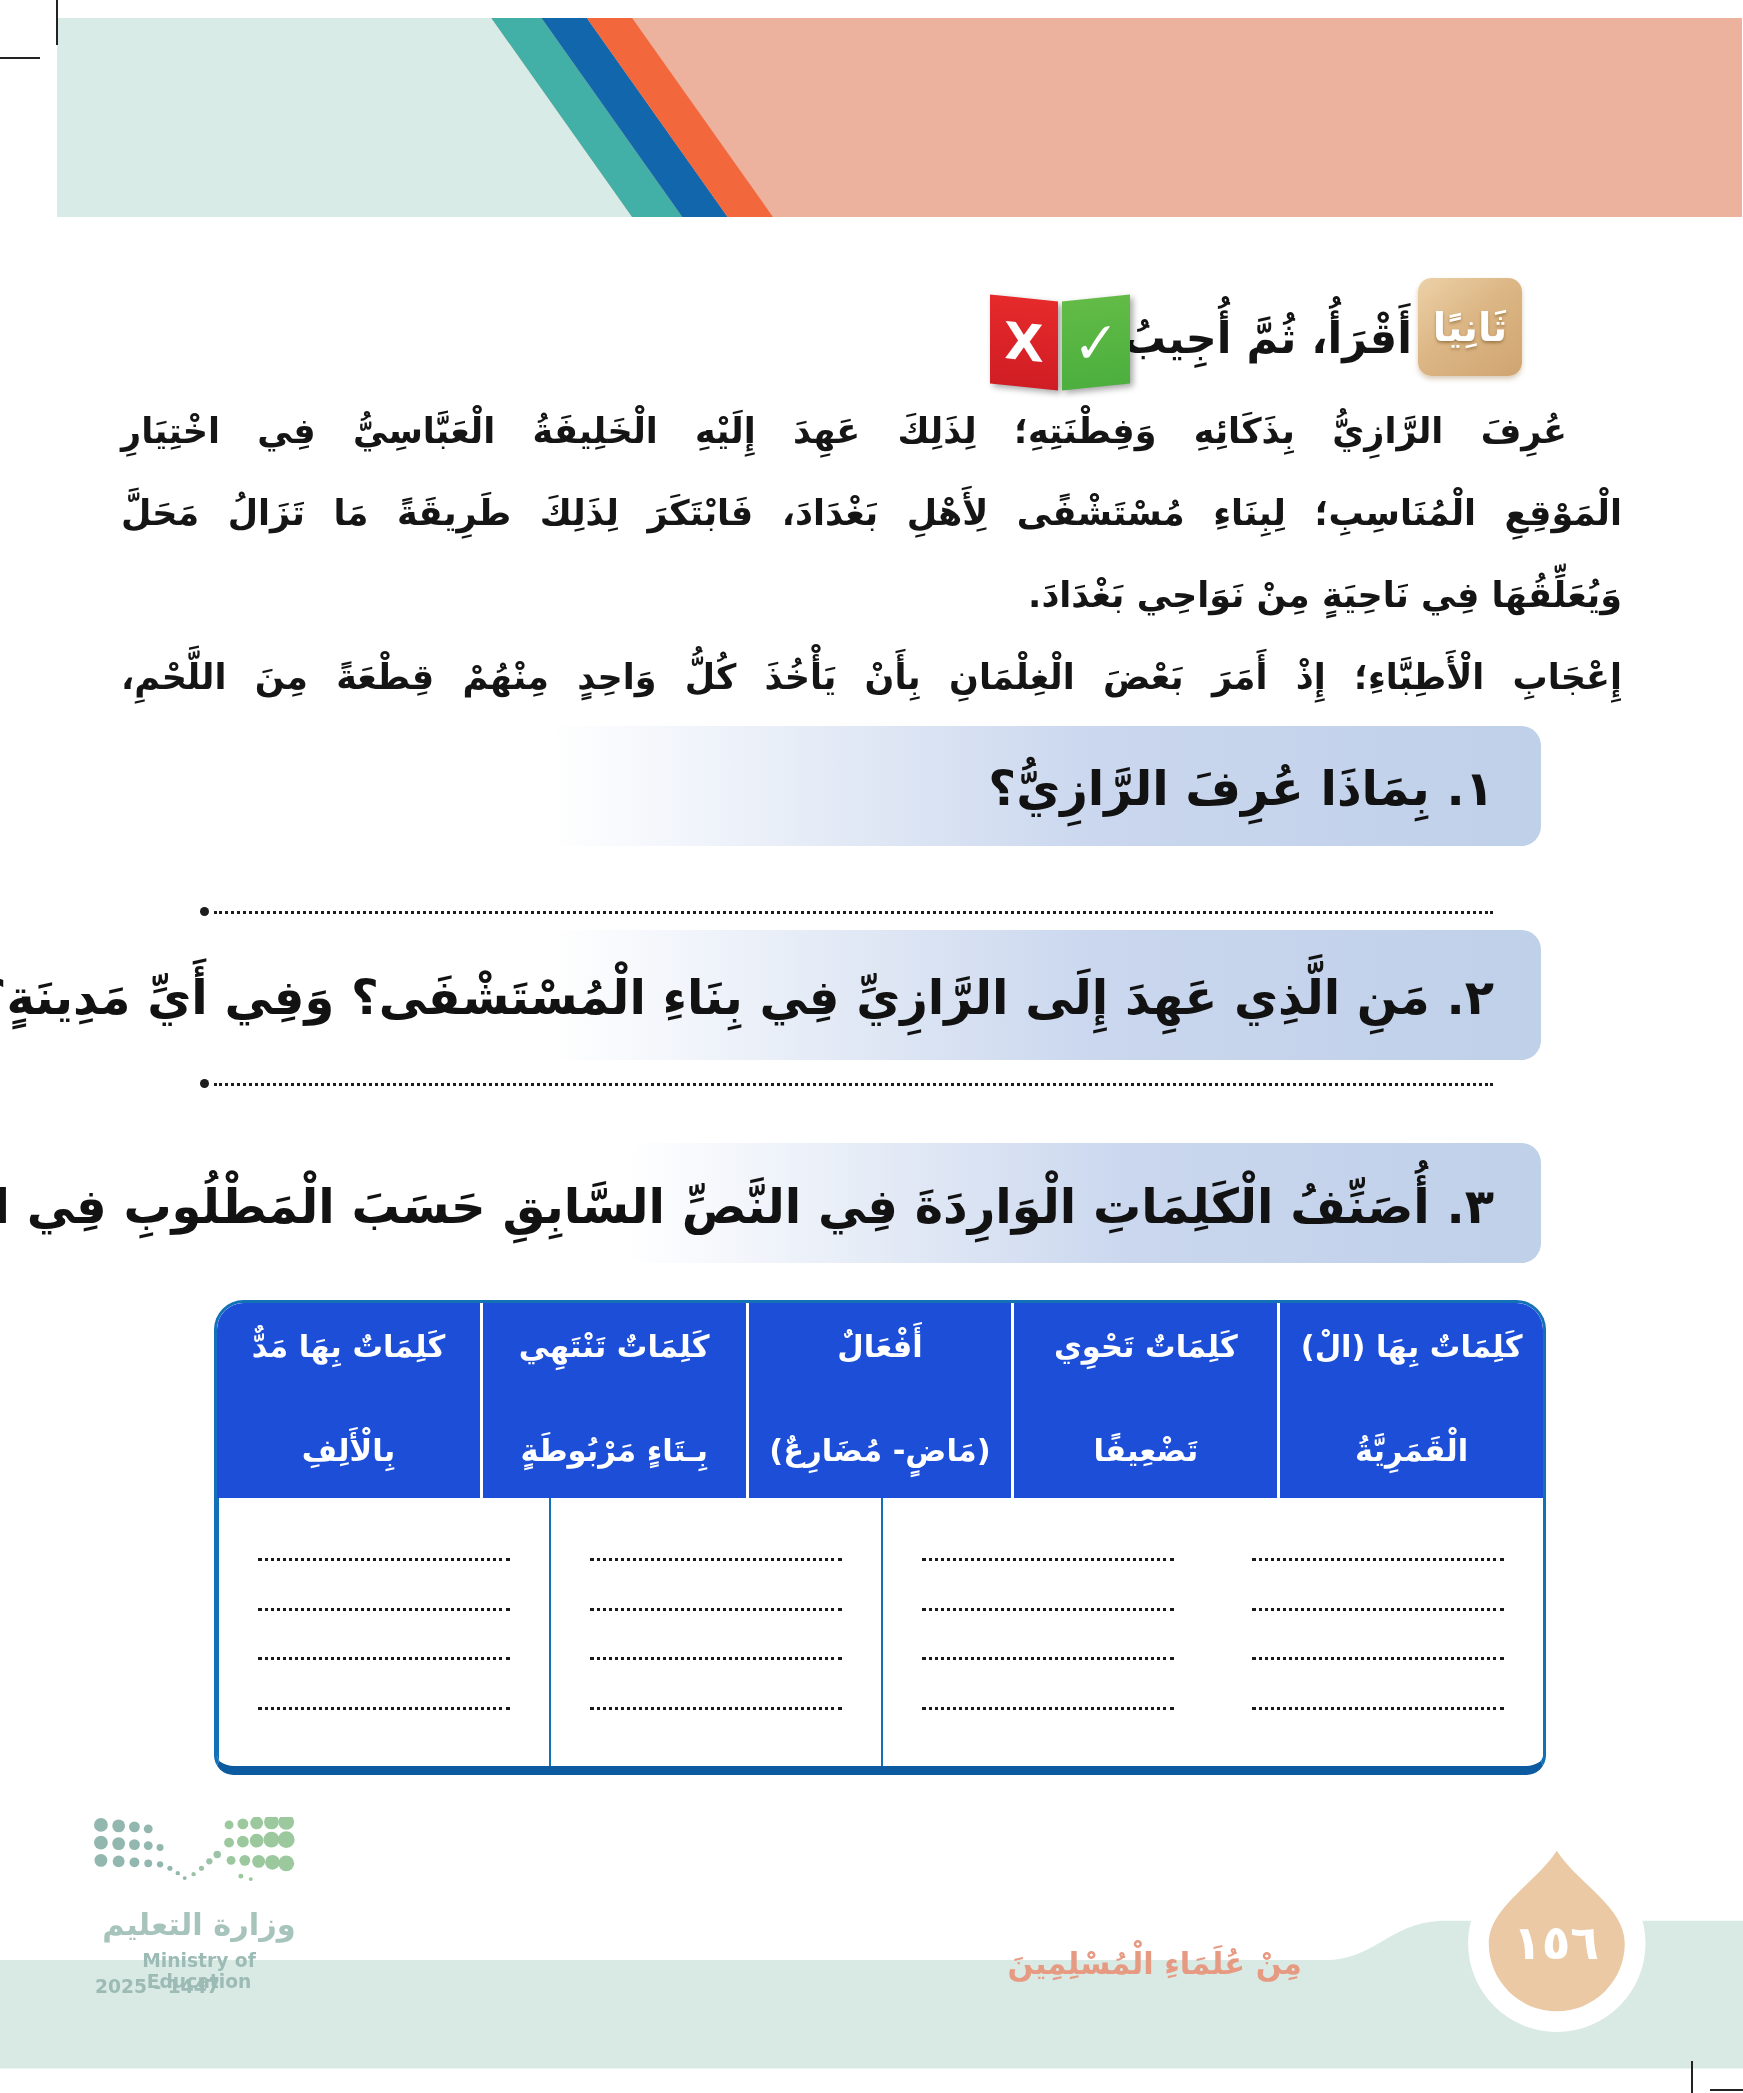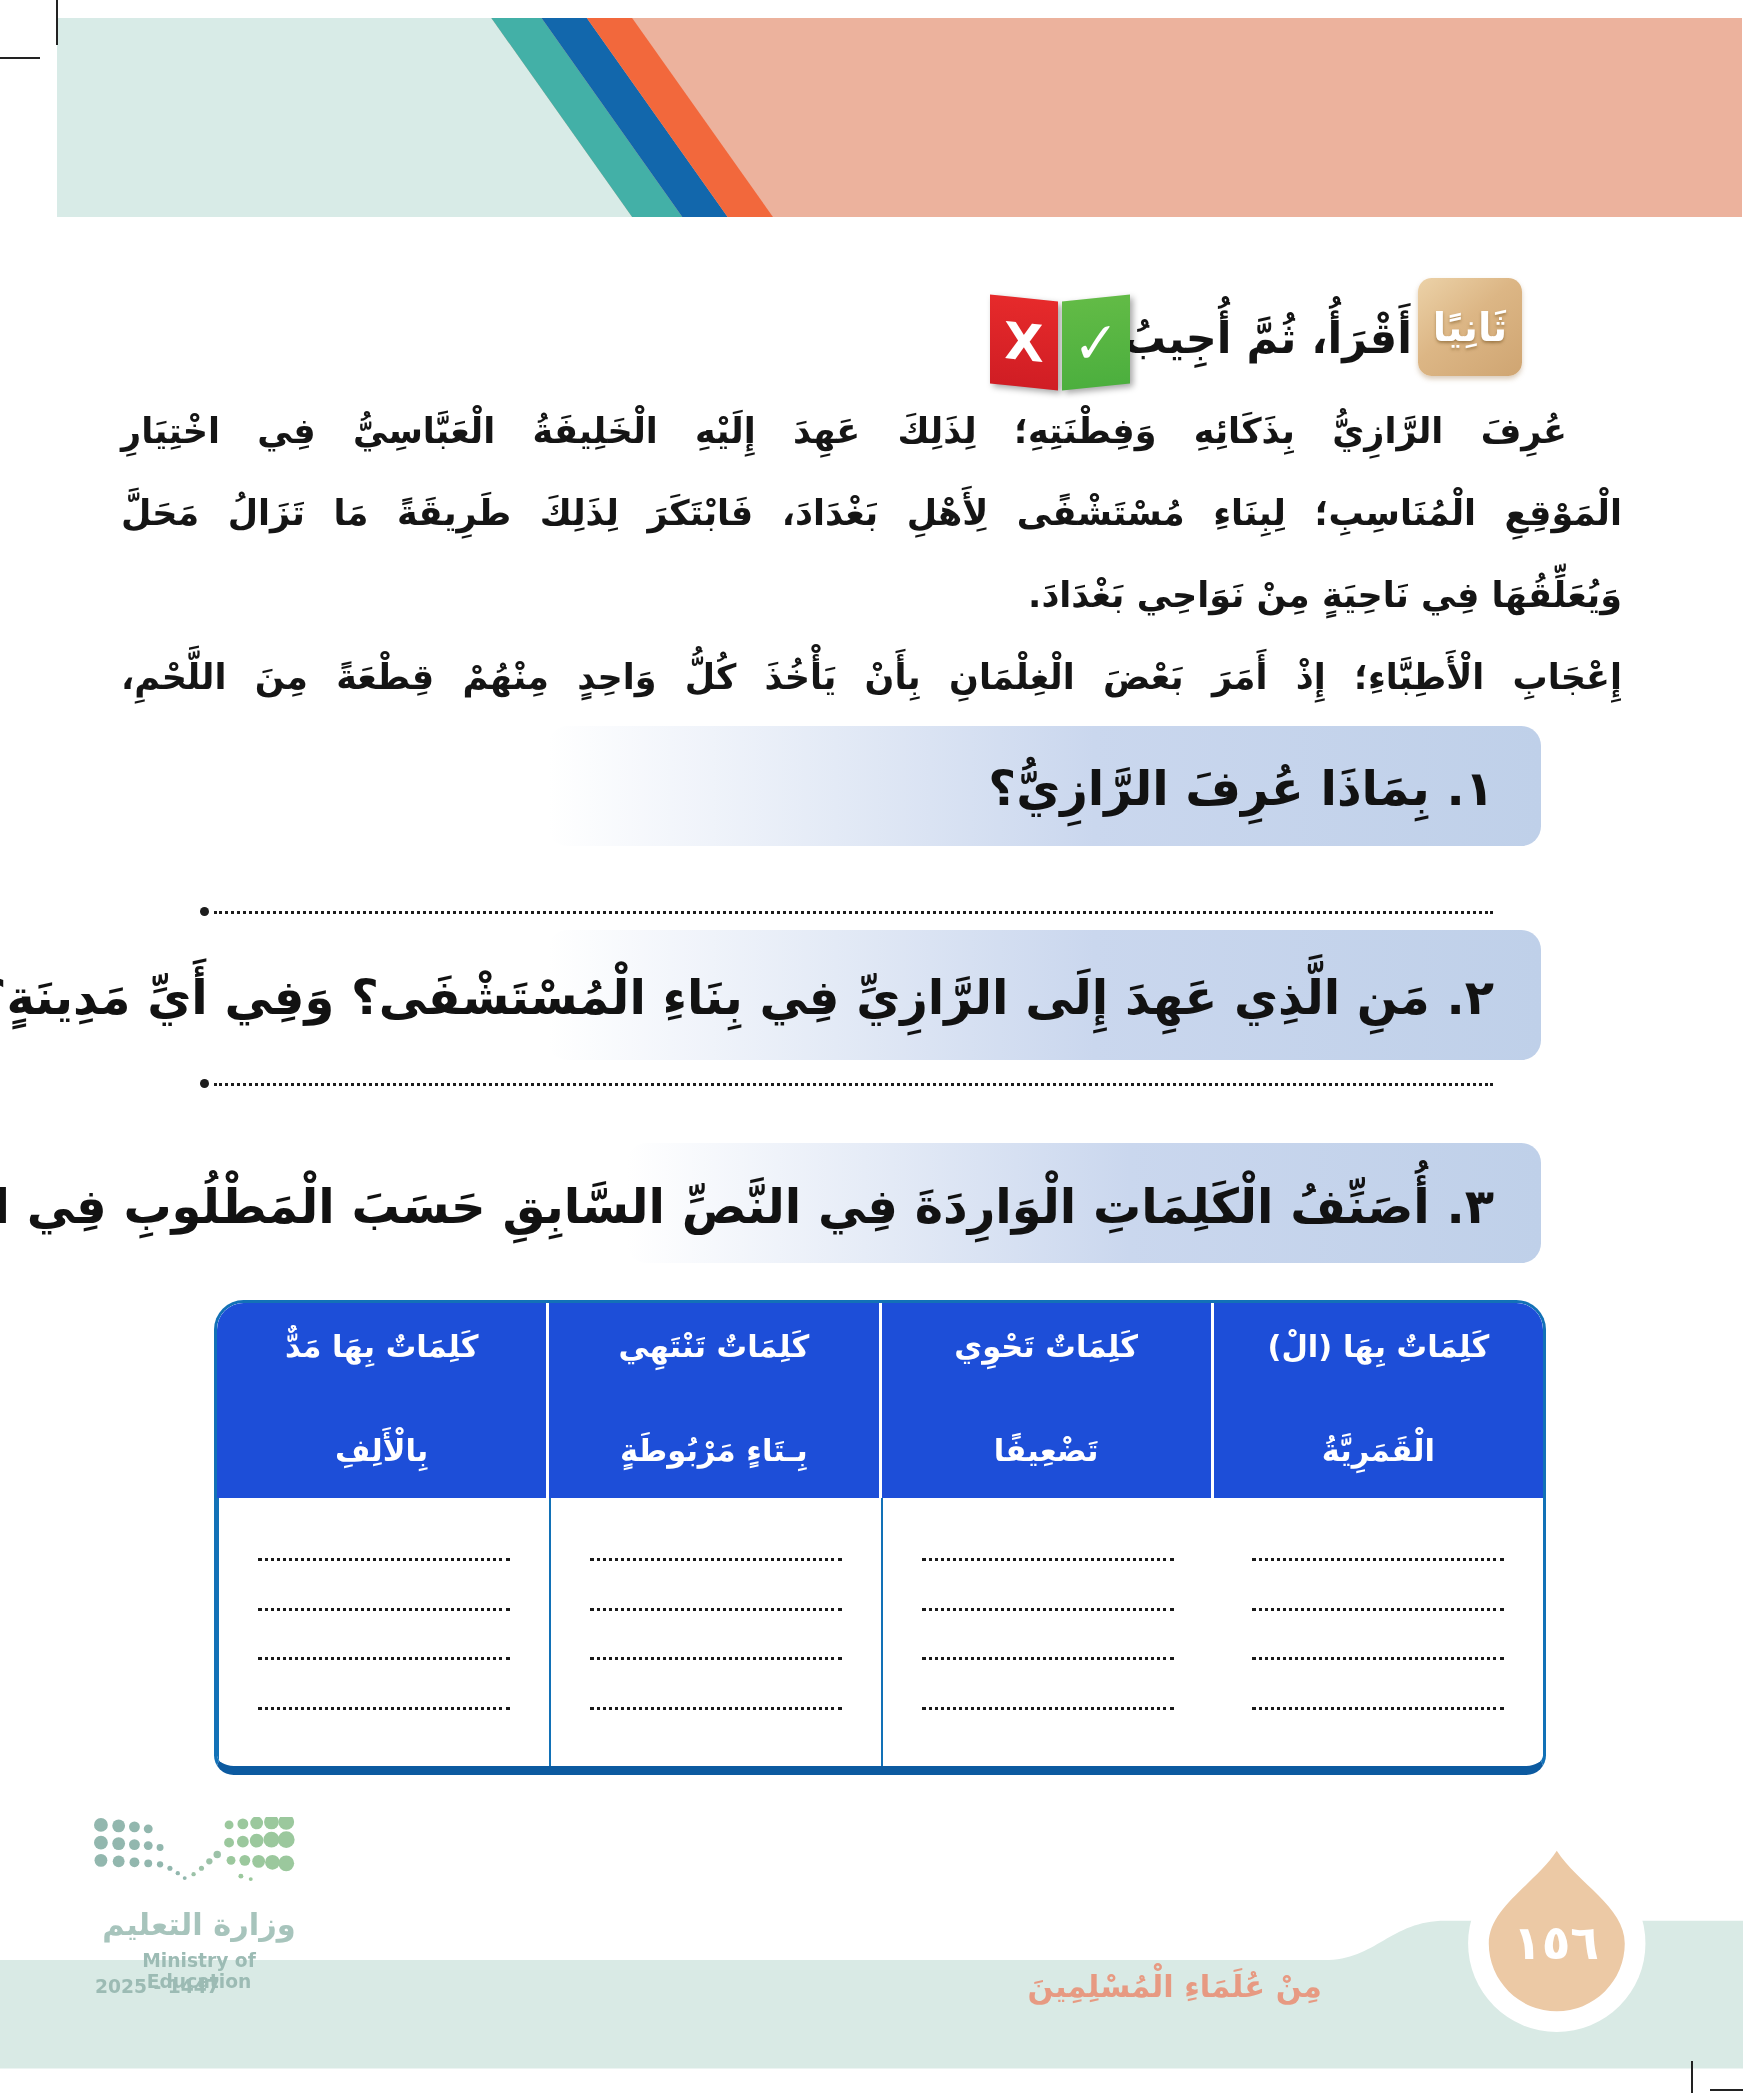--- a/index.html
+++ b/index.html
@@ -73,22 +73,22 @@
     align-items:center; padding:13.8px 7.9px 9.9px; }
   .td + .td { border-left:2px solid #1271b7; }
   .dotrow { width:80%; height:0; border-bottom:3px dotted #1a1a1a; }
   .labelrow { display:flex; align-items:flex-end; direction:rtl; font-size:29.6px; font-weight:bold; color:#141414; white-space:nowrap; }
   .leader { display:inline-block; width:63px; border-bottom:3px dotted #1a1a1a; margin-right:7.9px; height:7.9px; }
 
   
   .footer-svg { position:absolute; left:0; top:1842px; width:1744px; height:251px; overflow:visible; }
   .pagenum { position:absolute; left:1486px; top:1913px; width:142px; height:59px; line-height:59px;
     text-align:center; color:#fff; font-size:47px; font-weight:bold; z-index:6; }
-  .lesson-title { position:absolute; right:421px; top:1946px; font-size:30.5px; font-weight:bold;
-    color:#e79a82; white-space:nowrap; direction:rtl; z-index:6;margin-top:23px; }
+  .lesson-title { position:absolute; right:441px; top:1946px; font-size:30.5px; font-weight:bold;
+    color:#e79a82; white-space:nowrap; direction:rtl; z-index:6; }
   .logo-dots { position:absolute; left:94px; top:1817px; width:212px; height:69px; }
   .logo-ar { position:absolute; left:94px; top:1907px; width:212px; text-align:center;
     font-size:30.5px; font-weight:bold; color:#a7c4bc; direction:rtl; }
   .logo-en { position:absolute; left:94px; top:1950px; width:212px; text-align:center;
     font-size:18.7px; font-weight:600; color:#9cbbb4; direction:ltr; }
   .logo-years { position:absolute; left:96px; top:1976px; width:212px; text-align:left;
     font-size:18.7px; font-weight:600; color:#9cbbb4; direction:ltr; }
 </style>
 </head>
 <body>
@@ -143,20 +143,24 @@
 
   <div class="wtable">
     <div class="thead">
       <div class="th">
         <span>كَلِمَاتٌ بِهَا (الْ)</span>
         <span>الْقَمَرِيَّةُ</span>
       </div>
       <div class="th">
         <span>كَلِمَاتٌ تَحْوِي</span>
         <span>تَضْعِيفًا</span>
+      </div>
+      <div class="th">
+        <span>أَفْعَالٌ</span>
+        <span>(مَاضٍ- مُضَارِعٌ)</span>
       </div>
       <div class="th">
         <span>كَلِمَاتٌ تَنْتَهِي</span>
         <span>بِـتَاءٍ مَرْبُوطَةٍ</span>
       </div>
       <div class="th">
         <span>كَلِمَاتٌ بِهَا مَدٌّ</span>
         <span>بِالْأَلِفِ</span>
       </div>
     </div>

